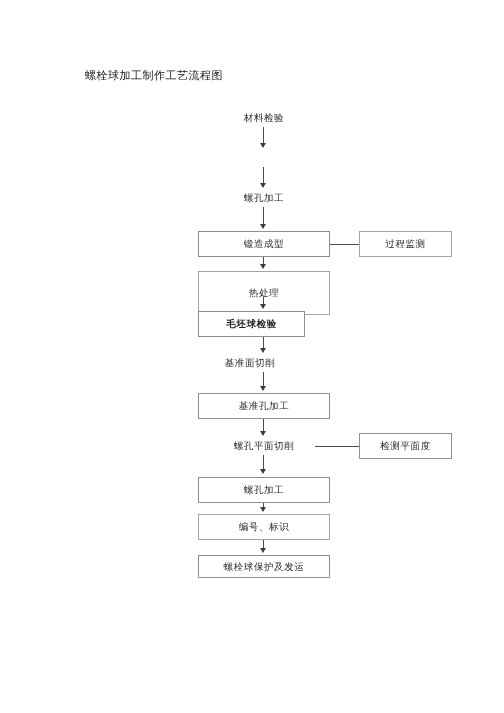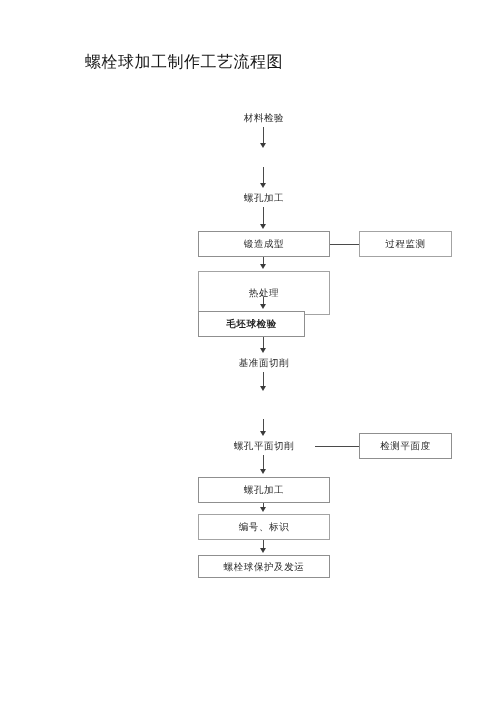--- a/index.html
+++ b/index.html
@@ -18,22 +18,22 @@
   #page {
     position: absolute;
     left: 0; top: 0;
     width: 504px;
     height: 713px;
     background: #ffffff;
   }
   #page-title {
     position: absolute;
     left: 85px;
-    top: 55px;
-    font-size: 16px;
+    top: 69px;
+    font-size: 11px;
     line-height: 14px;
     letter-spacing: 0.5px;
     color: #161616;
     white-space: nowrap;
   }
   
   #flow {
     position: absolute;
     left: 0;
     top: 0;
@@ -123,26 +123,29 @@
     </div>
     <div class="conn v" style="left:263px; top:297px; height:8px;"></div>
     <div class="arrowhead" style="left:260px; top:304px;"></div>
 
     <div class="node boxed-gray" style="left:198px; top:311px; width:107px; height:26px;font-weight:bold;">
       <span>毛坯球检验</span>
     </div>
     <div class="conn v" style="left:263px; top:337px; height:12px;"></div>
     <div class="arrowhead" style="left:260px; top:348px;"></div>
 
-    <div class="node plain" style="left:198px; top:355px; width:132px; height:16px;">
+    <div class="node plain" style="left:184px; top:355px; width:132px; height:16px;">
       <span>基准面切削</span>
     </div>
     <div class="conn v" style="left:263px; top:372px; height:15px;"></div>
     <div class="arrowhead" style="left:260px; top:386px;"></div>
 
+    <div class="node boxed-gray" style="left:198px; top:393px; width:132px; height:26px;">
+      <span>基准孔加工</span>
+    </div>
     <div class="conn v" style="left:263px; top:419px; height:13px;"></div>
     <div class="arrowhead" style="left:260px; top:431px;"></div>
 
     <div class="node plain" style="left:198px; top:438px; width:132px; height:16px;">
       <span>螺孔平面切削</span>
     </div>
 
     <div class="conn h" style="left:315px; top:446px; width:44px;"></div>
     <div class="node boxed-gray" style="left:359px; top:433px; width:93px; height:26px;">
       <span>检测平面度</span>

